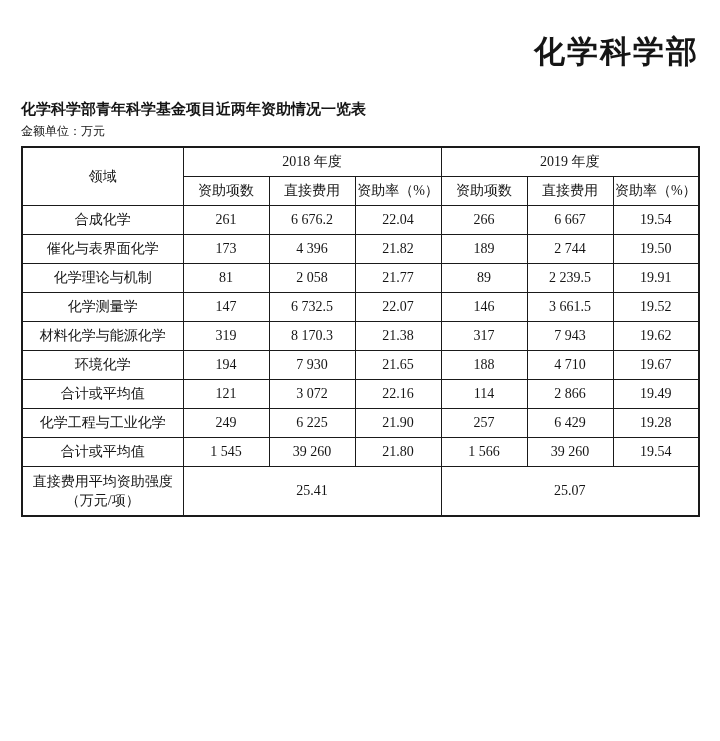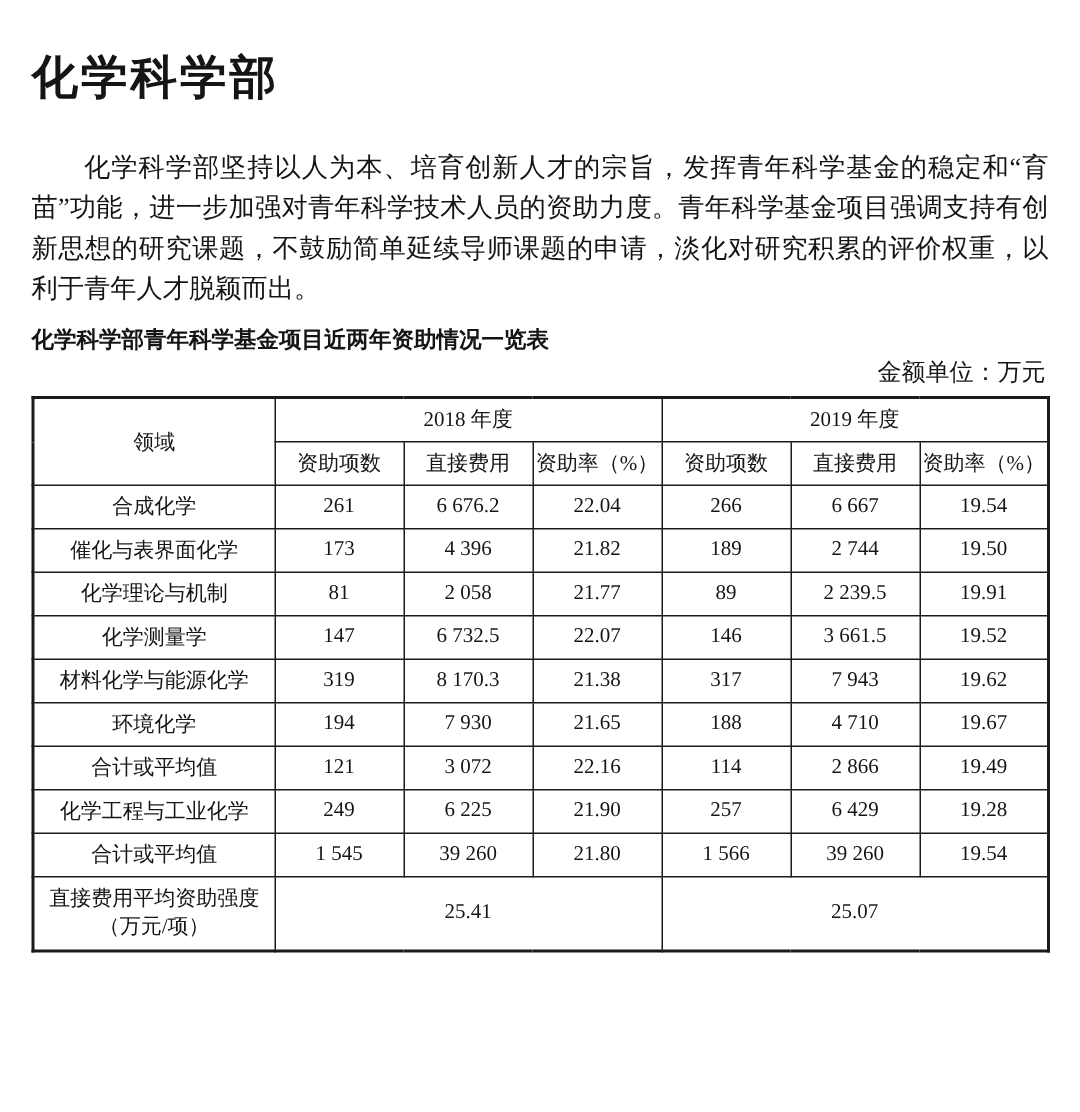--- a/index.html
+++ b/index.html
@@ -12,21 +12,21 @@
     overflow: hidden;
   }
   .page {
     box-sizing: border-box;
     width: 720px;
     height: 741px;
     padding: 0 21px;
   }
   .doc-title {
     margin: 30px 0 24px 0;
-    text-align: left;
+    text-align: right;
     font-size: 31px;
     line-height: 44px;
     font-weight: bold;
     letter-spacing: 2px;
   }
   .para {
     margin: 0;
     font-size: 17.5px;
     line-height: 27px;
     text-align: justify;
@@ -34,22 +34,21 @@
   }
   .table-caption {
     margin-top: 10px;
     text-align: left;
     font-family: "Liberation Sans", sans-serif;
     font-weight: bold;
     font-size: 15px;
     line-height: 22px;
   }
   .unit-note {
-    text-align: right;
-    font-size: 16px;
+    font-size: 12px;
     line-height: 22px;
     padding-right: 2px;
     margin-bottom: 4px;
   }
   table.funding {
     width: 678px;
     border-collapse: collapse;
     table-layout: fixed;
     border: 2px solid #1a1a1a;
   }
@@ -69,21 +68,20 @@
   col.c-domain { width: 161px; }
   col.c-num { width: 86px; }
 </style>
 </head>
 <body>
 
 <div class="page">
 
   <h1 class="doc-title">化学科学部</h1>
 
-  <p class="para">化学科学部坚持以人为本、培育创新人才的宗旨，发挥青年科学基金的稳定和“育苗”功能，进一步加强对青年科学技术人员的资助力度。青年科学基金项目强调支持有创新思想的研究课题，不鼓励简单延续导师课题的申请，淡化对研究积累的评价权重，以利于青年人才脱颖而出。</p>
 
   <div class="table-caption">化学科学部青年科学基金项目近两年资助情况一览表</div>
   <div class="unit-note">金额单位：万元</div>
 
   <table class="funding">
     <colgroup>
       <col class="c-domain">
         <col class="c-num">
         <col class="c-num">
         <col class="c-num">

